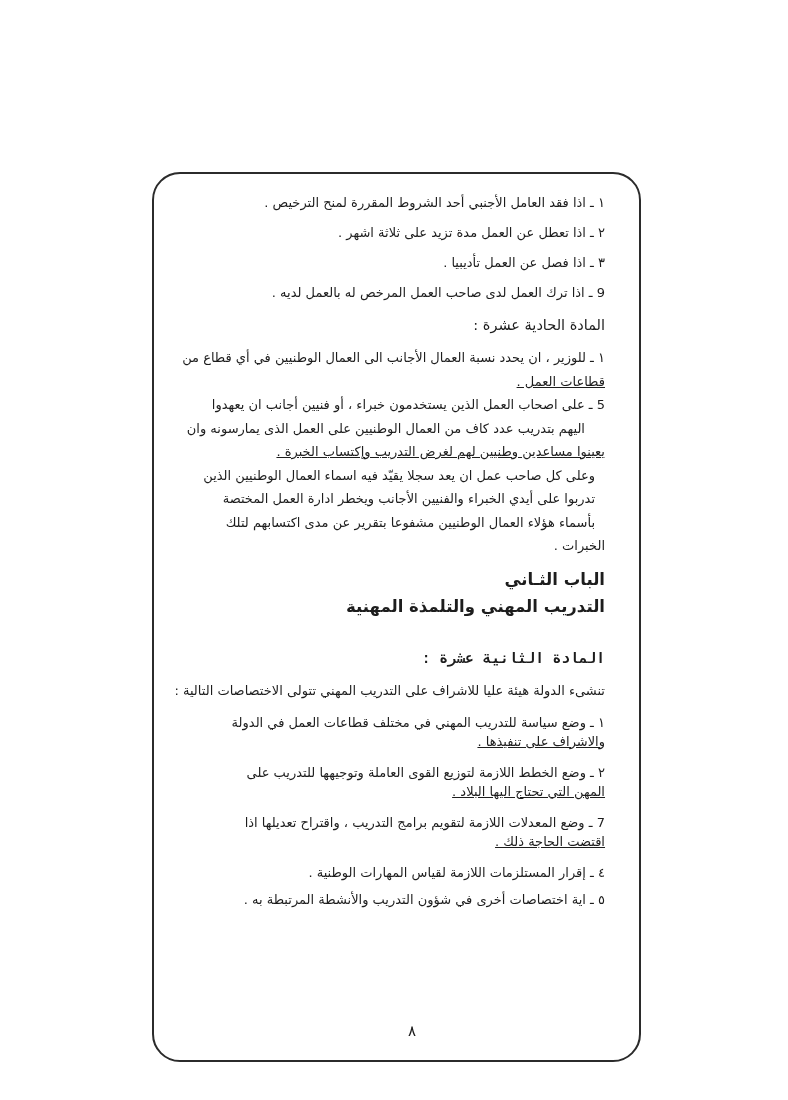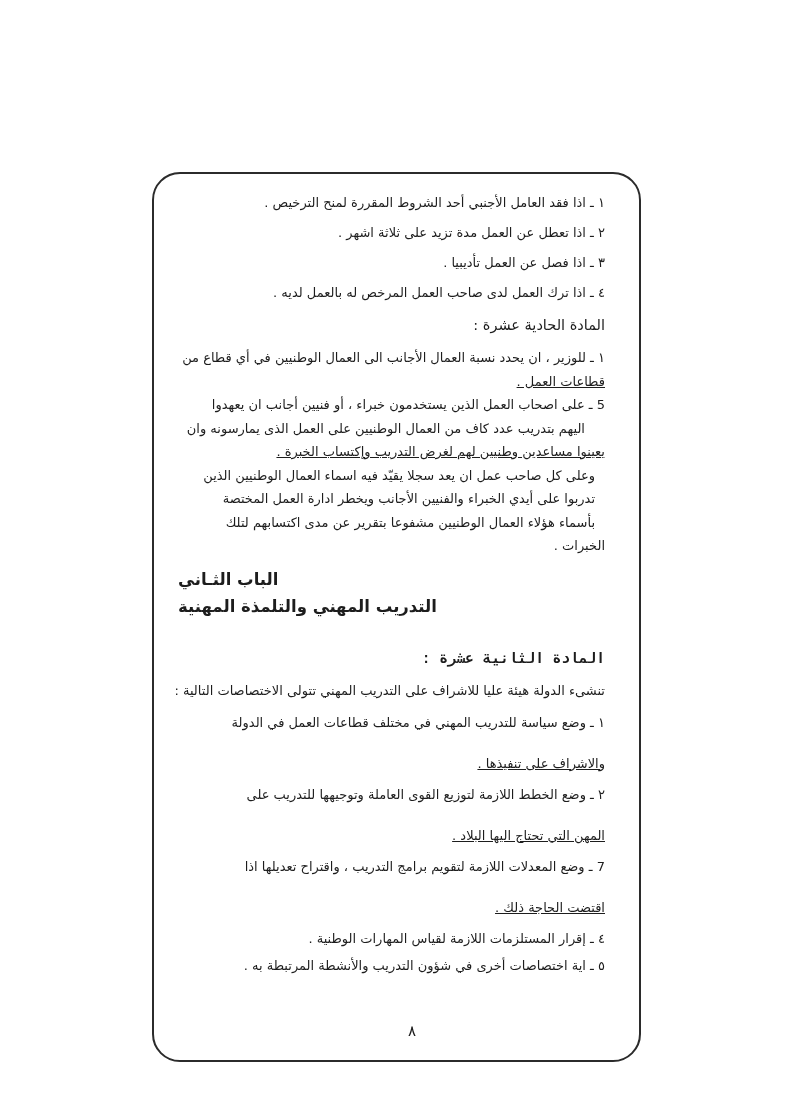--- a/index.html
+++ b/index.html
@@ -11,25 +11,25 @@
     position:absolute;left:152px;top:172px;width:489px;height:890px;
     box-sizing:border-box;border:2px solid #2b2b2b;border-radius:28px;
     padding:14px 34px 0 24px;direction:rtl;overflow:hidden;
   }
   .line{white-space:nowrap;font-size:13px;text-align:start;}
   .sec-a .line{line-height:30px;}
   .h11{margin-top:2px;line-height:30px;font-size:14.5px;font-weight:normal;}
   .sec-cd{margin-top:6px;}
   .sec-cd .line{line-height:23.5px;}
   .chapter{margin-top:8px;}
-  .chapter .line{line-height:27px;font-size:16.5px;font-weight:bold;text-align:left;}
+  .chapter .line{line-height:27px;font-size:16.5px;font-weight:bold;text-align:right;}
   .h12{margin-top:28px;line-height:22px;font-size:14.5px;font-weight:bold;font-family:Liberation Mono, monospace;}
   .intro{margin-top:10px;line-height:21px;}
   .sec-e{margin-top:2px;}
-  .sec-e .line{line-height:19px;margin-top:22px;}
+  .sec-e .line{line-height:19px;}
   .sec-e .first{margin-top:12px;}
   .sec-e .first5{margin-top:8px;}
   .c{text-align:right;text-decoration:underline;}
   .l{text-align:right;}
   .ind{padding-right:20px;}
   .indp{padding-right:10px;}
   .pagenum{
     position:absolute;left:398px;top:1022px;width:28px;text-align:center;
     font-size:15px;color:#1d1d1d;direction:rtl;
   }
@@ -38,21 +38,21 @@
 <body>
 
 <div class="page">
 
   <div class="frame">
 
     <div class="sec-a">
       <div class="line">١ ـ اذا فقد العامل الأجنبي أحد الشروط المقررة لمنح الترخيص .</div>
       <div class="line">٢ ـ اذا تعطل عن العمل مدة تزيد على ثلاثة اشهر .</div>
       <div class="line">٣ ـ اذا فصل عن العمل تأديبيا .</div>
-      <div class="line">٤ ـ اذا ترك العمل لدى صاحب العمل المرخص له بالعمل لديه .</div>
+      <div class="line">9 ـ اذا ترك العمل لدى صاحب العمل المرخص له بالعمل لديه .</div>
     </div>
 
     <div class="line h11">المادة الحادية عشرة :</div>
 
     <div class="sec-cd">
       <div class="line">١ ـ للوزير ، ان يحدد نسبة العمال الأجانب الى العمال الوطنيين في أي قطاع من</div>
       <div class="line c">قطاعات العمل .</div>
       <div class="line">5 ـ على اصحاب العمل الذين يستخدمون خبراء ، أو فنيين أجانب ان يعهدوا</div>
       <div class="line ind">اليهم بتدريب عدد كاف من العمال الوطنيين على العمل الذى يمارسونه وان</div>
       <div class="line c">يعينوا مساعدين وطنيين لهم لغرض التدريب وإكتساب الخبرة .</div>

